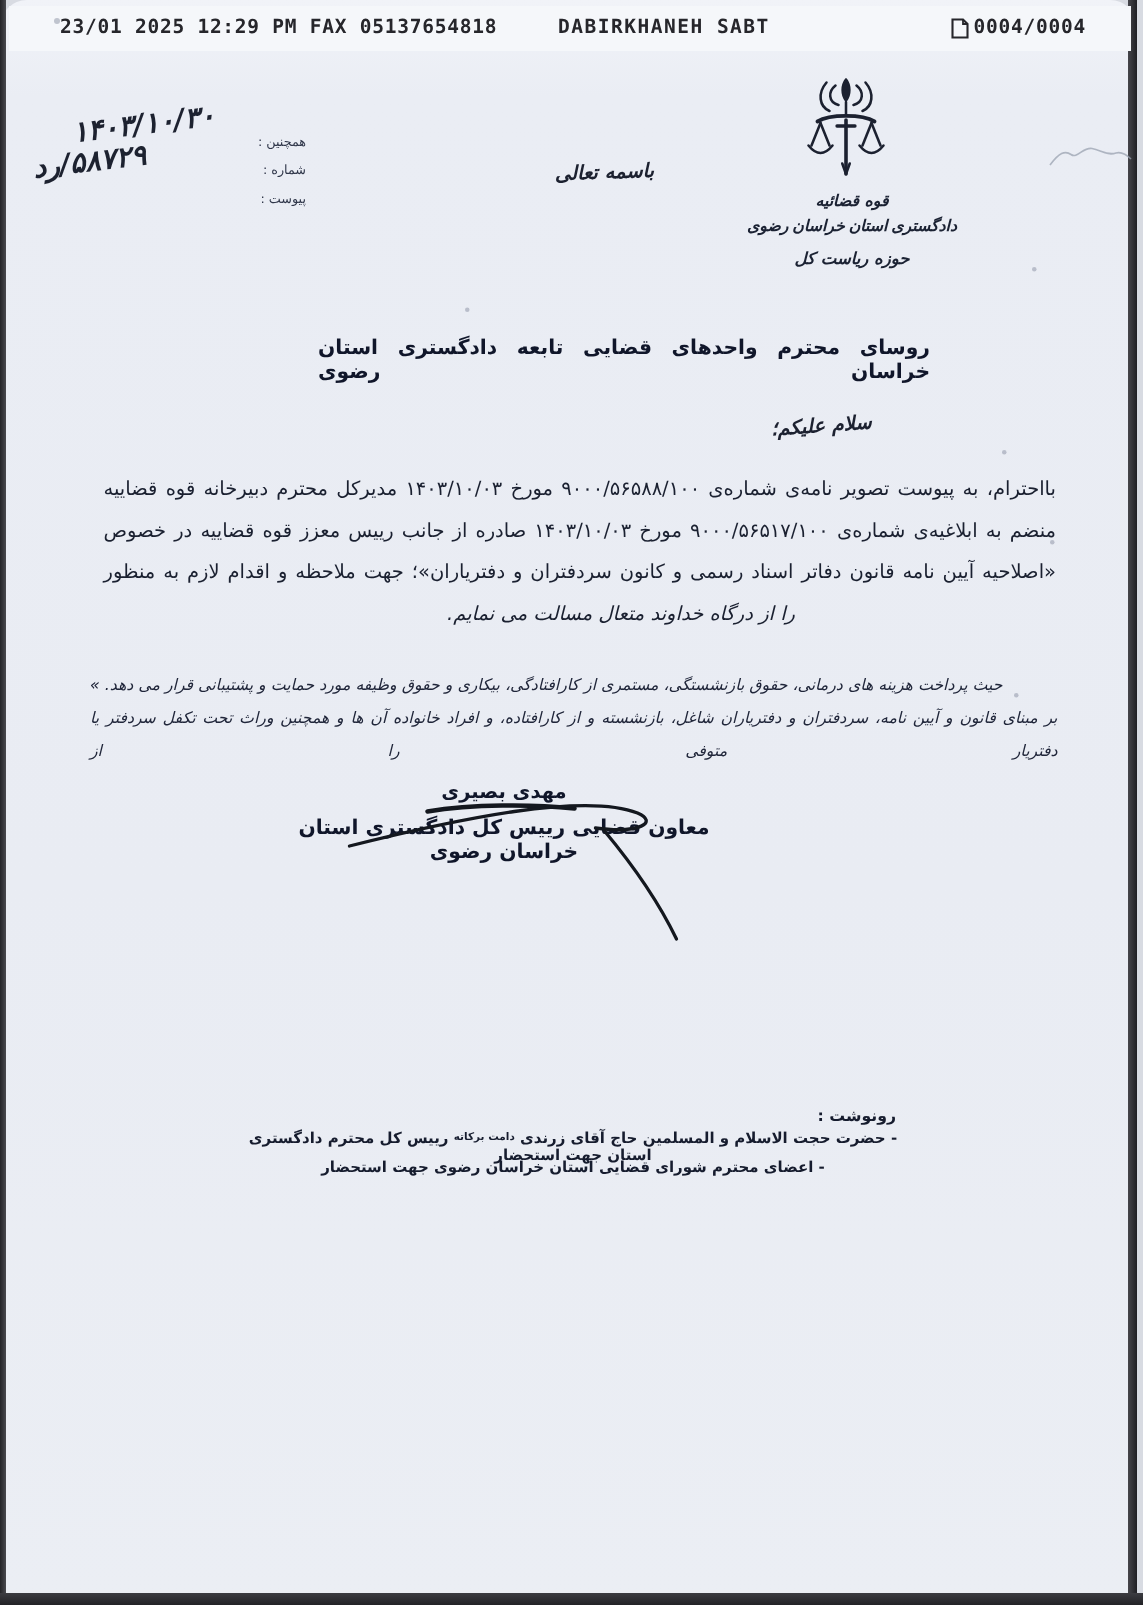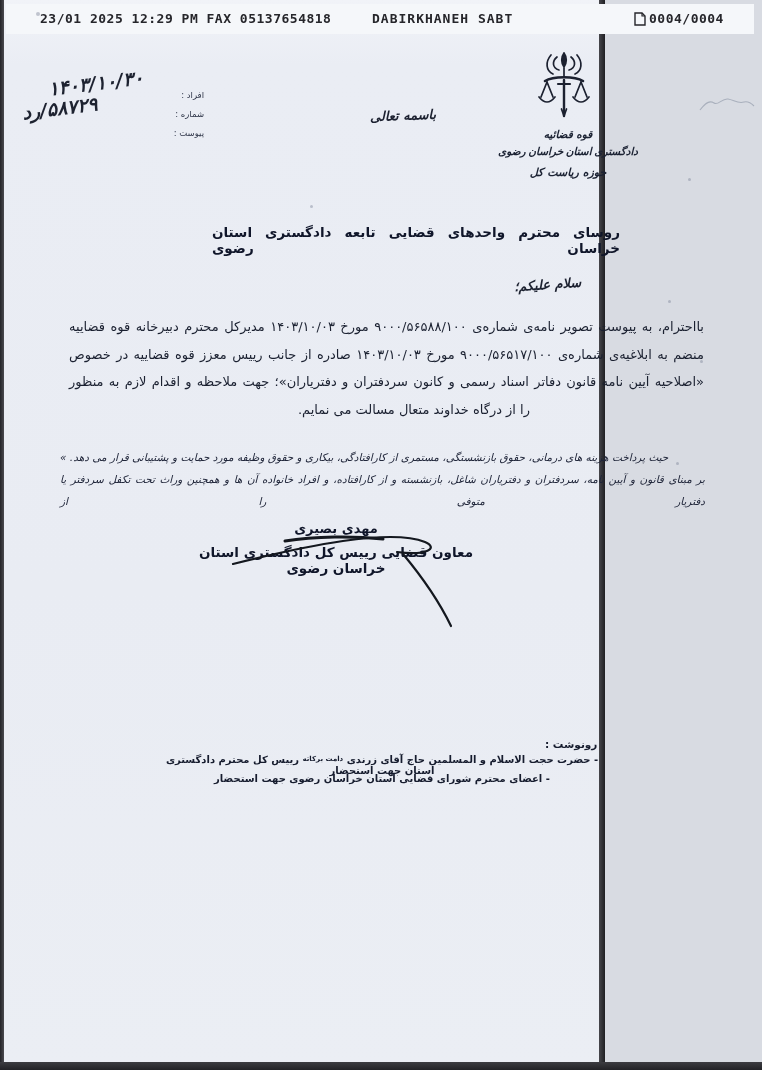--- a/index.html
+++ b/index.html
@@ -1,18 +1,18 @@
 <!DOCTYPE html>
 <html lang="fa"><head>
 <meta charset="utf-8">
 <style>
   html,body{margin:0;padding:0;}
   body{width:762px;height:1070px;overflow:hidden;background:#d8dbe2;font-family:"DejaVu Sans",sans-serif;}
-  .page{position:relative;width:605px;height:1070px;
-        background:linear-gradient(180deg,#f1f3f8 0%,#eaedf4 6%,#e9ecf3 55%,#ebeef4 100%);}
+  .page{position:relative;width:758px;height:1070px;
+        background:linear-gradient(180deg,#f1f3f8 0%,#eaedf4 6%,#e9ecf3 55%,#ebeef4 100%);border-radius:18px;}
   
   .edge{position:absolute;background:#2c2c30;}
   .edge-left{left:0;top:0;width:4px;height:1070px;background:linear-gradient(90deg,#232327,#4a4a4f);}
   .edge-right{right:0;top:0;width:6px;height:1070px;background:linear-gradient(270deg,#1f1f23,#46464b);}
   .edge-bottom{left:0;bottom:0;width:762px;height:8px;background:linear-gradient(0deg,#222226,#3c3c41);}
   
   .fax-bar{position:absolute;left:6px;top:4px;width:748px;height:30px;background:#f5f7fa;
            display:flex;align-items:center;color:#26262b;
            font-family:"DejaVu Sans Mono","Liberation Mono",monospace;font-size:13px;font-weight:bold;letter-spacing:.5px;}
   .fax-left{position:absolute;left:34px;top:7px;}
@@ -34,21 +34,21 @@
            font-size:13px;font-weight:bold;font-style:italic;color:#1c2130;transform:rotate(-2deg);}
   
   .recipient{position:absolute;left:212px;top:224px;width:408px;direction:rtl;
              font-size:13.5px;font-weight:bold;color:#10162a;
              text-align:justify;text-align-last:justify;}
   .salutation{position:absolute;left:514px;top:277px;direction:rtl;font-size:13px;font-weight:bold;
               font-style:italic;color:#1c2130;transform:rotate(-4deg);}
   
   .body-block{position:absolute;left:58px;top:313px;width:646px;direction:rtl;color:#1a2030;font-size:13px;}
   .body-block .bl{height:27.5px;line-height:27.5px;text-align:justify;text-align-last:justify;white-space:nowrap0;margin-left:11px;}
-  .body-block .bl.last{text-align:left;text-align-last:center;width:580px;}
+  .body-block .bl.last{text-align:left;text-align-last:center;width:580px;font-style:italic;}
   
   .amend{position:absolute;left:60px;top:446px;width:645px;direction:rtl;color:#20263a;
          font-size:10.5px;font-style:italic;}
   .amend .al{height:22px;line-height:22px;text-align:justify;text-align-last:justify;}
   .amend .al.last{text-align:left;text-align-last:left;}
   .amend .bold{font-weight:bold;color:#141a2c;}
   
   .sig-name{position:absolute;left:286px;top:521px;width:100px;text-align:center;direction:rtl;
             font-size:13px;font-weight:bold;color:#10162a;}
   .sig-title{position:absolute;left:180px;top:544px;width:312px;text-align:center;direction:rtl;
@@ -110,21 +110,21 @@
     <div class="l1">قوه قضائیه</div>
     <div class="l2">دادگستری استان خراسان رضوی</div>
     <div class="l3">حوزه ریاست کل</div>
   </div>
 
   <svg class="squiggle" viewBox="0 0 58 26">
     <path d="M2 18 C8 10 12 8 16 11 C20 14 24 6 30 7 C36 8 40 12 46 10 C50 9 54 12 56 14" fill="none" stroke="#9aa1b0" stroke-width="1.1" opacity="0.75"></path>
   </svg>
 
   <div class="meta">
-    <div>افراد :</div>
+    <div>همچنین :</div>
     <div>شماره :</div>
     <div>پیوست :</div>
   </div>
   <div class="hand hand1">۱۴۰۳/۱۰/۳۰</div>
   <div class="hand hand2">۵۸۷۲۹/رد</div>
 
   <div class="besmele">باسمه تعالی</div>
 
   <div class="recipient">روسای محترم واحدهای قضایی تابعه دادگستری استان خراسان رضوی</div>
 

